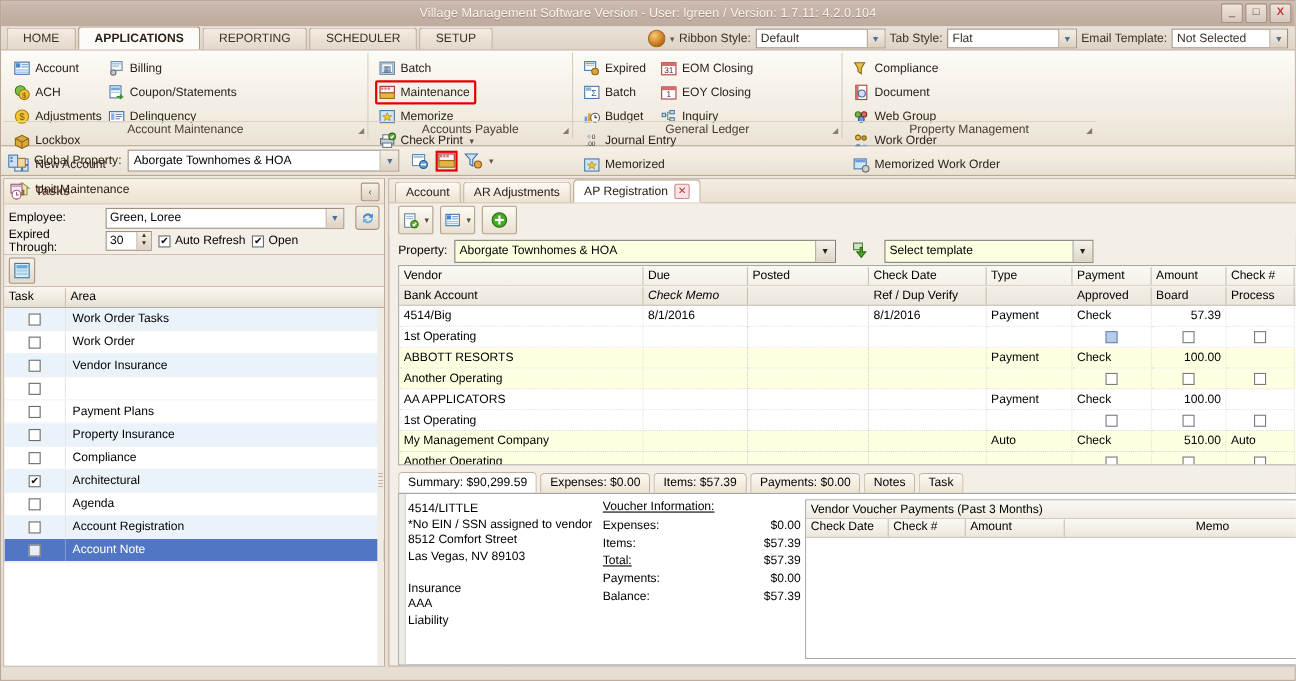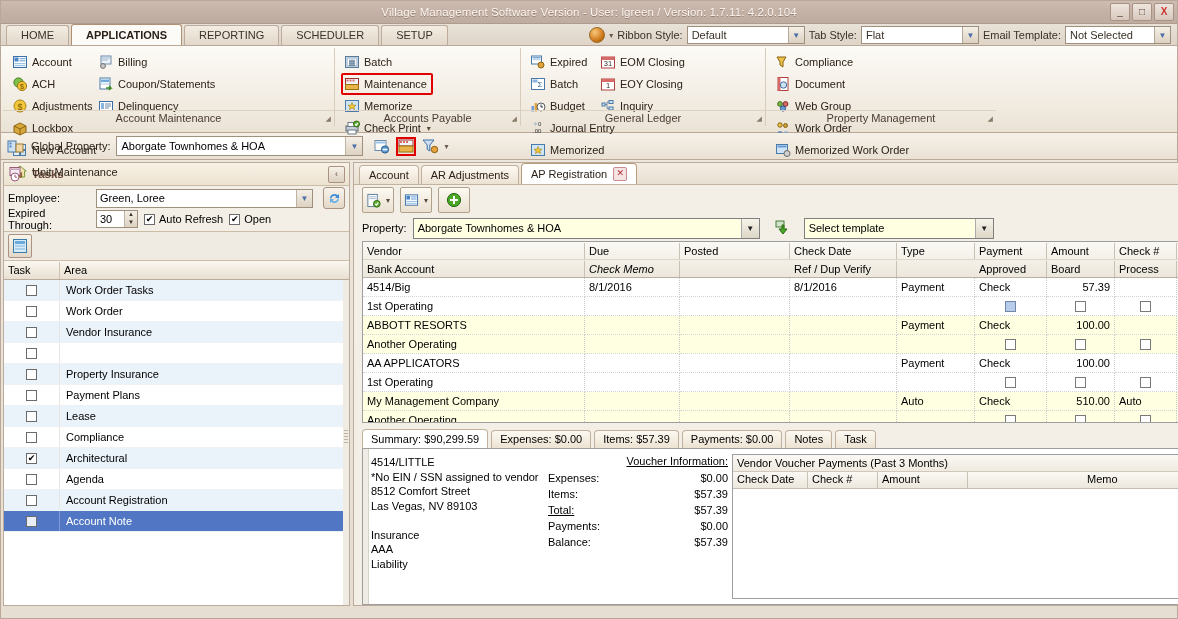--- a/index.html
+++ b/index.html
@@ -315,21 +315,21 @@
   }
   .btab.active{background:#fff;height:18px;line-height:18px;}
   .bpanel{
     margin:0 8px 0 8px;flex:1;border:1px solid #9e9e9e;background:#fff;
     display:flex;overflow:hidden;position:relative;
   }
   .bp-left{
     width:185px;padding:6px 4px 0 8px;font-size:11px;line-height:14.5px;
     border-right:0;box-sizing:border-box;
   }
-  .bp-mid{width:180px;padding:6px 0 0 0;font-size:11px;text-align:right;}
+  .bp-mid{width:180px;padding:6px 0 0 0;font-size:11px;}
   .vi-title{text-decoration:underline;margin-bottom:3px;}
   .vi-row{display:flex;justify-content:space-between;line-height:16px;}
   .vi-row .k{padding-right:8px;}
   .vi-row.u .k{text-decoration:underline;}
   .bp-right{
     flex:1;margin:5px 6px 5px 4px;border:1px solid #9e9e9e;background:#fff;
     display:flex;flex-direction:column;
   }
   .vvp-title{
     height:16px;line-height:16px;font-size:11px;padding-left:4px;
@@ -831,37 +831,31 @@
             <div class="c1">
               <span class="chk"></span>
             </div>
             <div class="c2">Vendor Insurance</div>
           </div>
           <div class="trow">
             <div class="c1">
               <span class="chk"></span>
             </div>
           </div>
+          <div class="trow">
+            <div class="c1">
+              <span class="chk"></span>
+            </div>
+            <div class="c2">Payment Plans</div>
+          </div>
           <div class="trow alt">
             <div class="c1">
               <span class="chk"></span>
             </div>
             <div class="c2">Property Insurance</div>
-          </div>
-          <div class="trow">
-            <div class="c1">
-              <span class="chk"></span>
-            </div>
-            <div class="c2">Payment Plans</div>
-          </div>
-          <div class="trow alt">
-            <div class="c1">
-              <span class="chk"></span>
-            </div>
-            <div class="c2">Lease</div>
           </div>
           <div class="trow">
             <div class="c1">
               <span class="chk"></span>
             </div>
             <div class="c2">Compliance</div>
           </div>
           <div class="trow alt">
             <div class="c1">
               <span class="chk on"></span>

